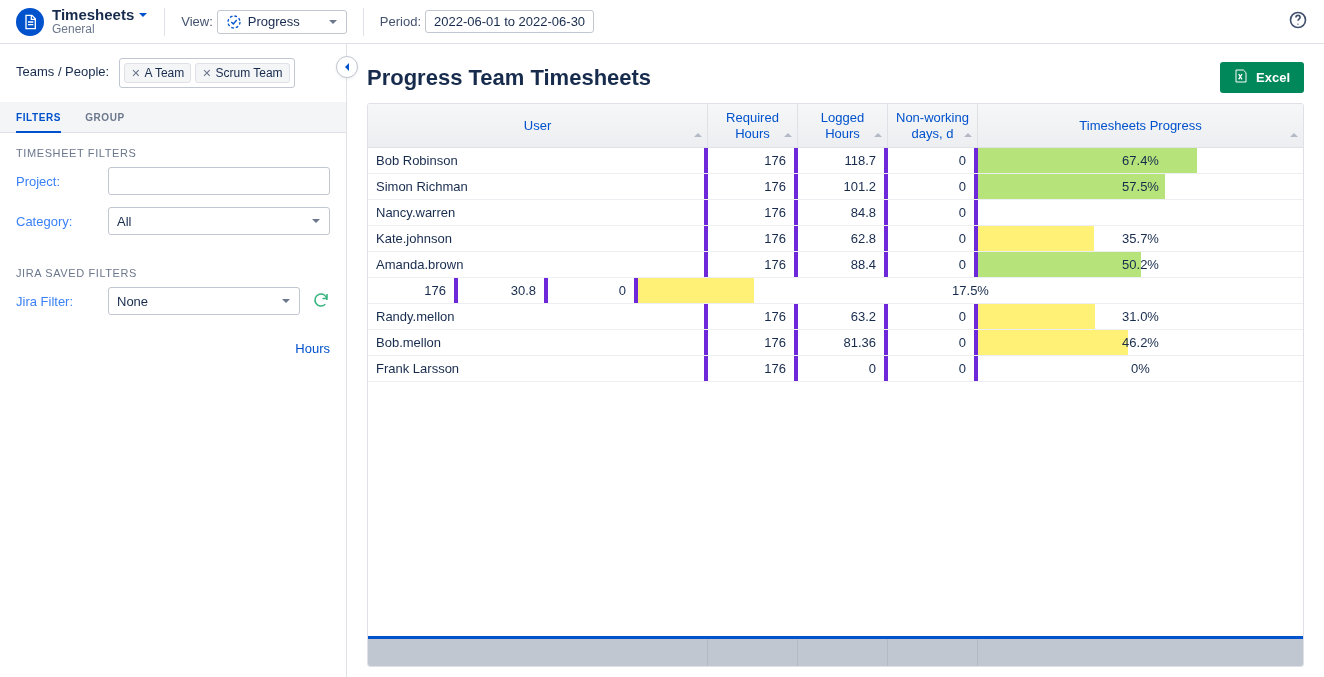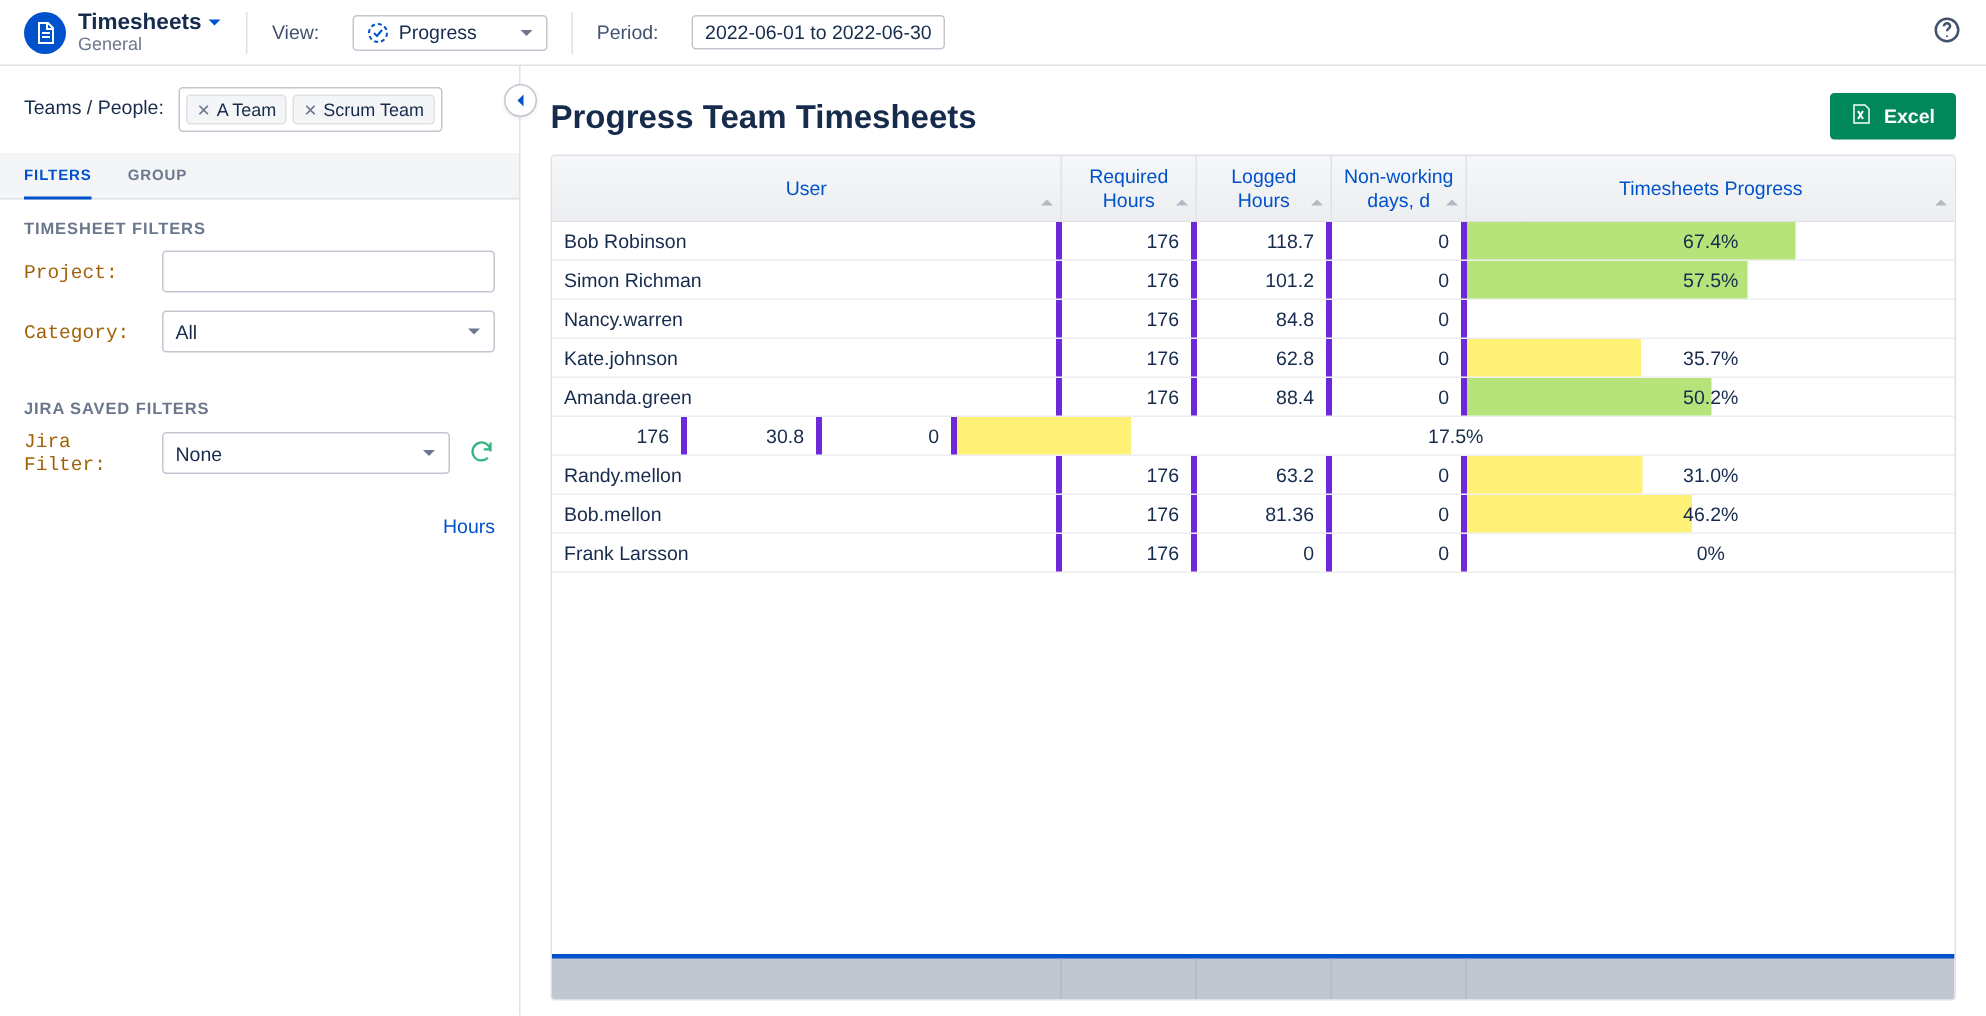--- a/index.html
+++ b/index.html
@@ -8,21 +8,21 @@
   
   
   .topbar { height:44px; border-bottom:1px solid #dfe1e6; display:flex; align-items:center; padding:0 16px; gap:16px; }
   .brand { display:flex; align-items:center; gap:8px; }
   .brand-icon { width:28px; height:28px; border-radius:50%; background:#0052cc; display:flex; align-items:center; justify-content:center; }
   .brand-icon svg { width:16px; height:16px; fill:#fff; }
   .brand-text { display:flex; flex-direction:column; line-height:1.1; }
   .brand-title { font-weight:600; font-size:15px; color:#172b4d; display:flex; align-items:center; gap:4px; }
   .brand-sub { font-size:12px; color:#6b778c; }
   .vdiv { width:1px; height:28px; background:#dfe1e6; }
-  .ctl { display:flex; align-items:center; gap:22px; }
+  .ctl { display:flex; align-items:center; gap:4px; }
   .ctl-label { color:#42526e; font-size:13px; }
   .select-box { display:flex; align-items:center; gap:6px; border:1px solid #c1c7d0; border-radius:3px; padding:3px 8px; min-width:130px; justify-content:space-between; background:#fff; }
   .select-box .left { display:flex; align-items:center; gap:6px; }
   .period-box { border:1px solid #c1c7d0; border-radius:3px; padding:3px 8px; background:#fff; }
   .spacer { flex:1; }
   .help-icon svg { width:20px; height:20px; stroke:#42526e; fill:none; }
   .chev { display:inline-flex; }
   .chev svg { width:10px; height:10px; fill:#0052cc; }
   .chev.gray svg { fill:#6b778c; }
   
@@ -36,23 +36,23 @@
   .chips { border:1px solid #c1c7d0; border-radius:3px; padding:4px; display:flex; flex-wrap:wrap; gap:4px; min-width:170px; background:#fff; }
   .chip { background:#f4f5f7; border:1px solid #dfe1e6; border-radius:3px; padding:2px 6px; font-size:12px; display:flex; align-items:center; gap:4px; }
   .chip-x { color:#6b778c; font-size:11px; }
   
   .tabs { display:flex; border-bottom:1px solid #dfe1e6; background:#f4f5f7; padding:0 16px; gap:24px; }
   .tab { padding:10px 0 9px; font-size:10px; font-weight:700; letter-spacing:.6px; color:#6b778c; position:relative; }
   .tab.active { color:#0052cc; }
   .tab.active::after { content:""; position:absolute; left:0; right:0; bottom:-1px; height:2px; background:#0052cc; }
   
   .filter-section { padding:14px 16px; }
-  .sect-title { font-size:11px; font-weight:700; color:#6b778c; letter-spacing:.6px; margin-bottom:8px; }
+  .sect-title { font-size:11px; font-weight:400; color:#6b778c; letter-spacing:.6px; margin-bottom:8px; }
   .form-row { display:flex; align-items:center; gap:12px; margin-bottom:12px; }
-  .form-label { width:80px; color:#a16207; font-size:13px;font-family:Liberation Mono, monospace; }
+  .form-label { width:80px; color:#3b82f6; font-size:13px; }
   .input-box { flex:1; border:1px solid #c1c7d0; border-radius:3px; height:28px; background:#fff; padding:0 6px; display:flex; align-items:center; }
   .select-full { flex:1; border:1px solid #c1c7d0; border-radius:3px; height:28px; background:#fff; padding:0 8px; display:flex; align-items:center; justify-content:space-between; }
   .refresh-icon svg { width:18px; height:18px; stroke:#36b37e; fill:none; }
   .manage-link { text-align:right; padding:0 16px 8px; }
   .manage-link a { color:#0052cc; text-decoration:none; font-size:13px; }
   
   
   .collapse-wrap { position:relative; width:0; }
   .collapse-handle { position:absolute; left:-11px; top:12px; width:22px; height:22px; border-radius:50%; background:#fff; border:1px solid #c1c7d0; display:flex; align-items:center; justify-content:center; box-shadow:0 1px 3px rgba(0,0,0,.08); }
   .collapse-handle svg { width:10px; height:10px; fill:#0052cc; }
@@ -310,21 +310,21 @@
               <div class="td user">Kate.johnson</div>
               <div class="td req">176</div>
               <div class="td log">62.8</div>
               <div class="td nwd">0</div>
               <div class="td prog">
                 <div class="prog-bar prog-yellow" style="width: 35.7%;"></div>
                 <div class="prog-label">35.7%</div>
               </div>
             </div>
             <div class="tr">
-              <div class="td user">Amanda.green</div>
+              <div class="td user">Amanda.brown</div>
               <div class="td req">176</div>
               <div class="td log">88.4</div>
               <div class="td nwd">0</div>
               <div class="td prog">
                 <div class="prog-bar prog-green" style="width: 50.2%;"></div>
                 <div class="prog-label">50.2%</div>
               </div>
             </div>
             <div class="tr">
               <div class="td req">176</div>

